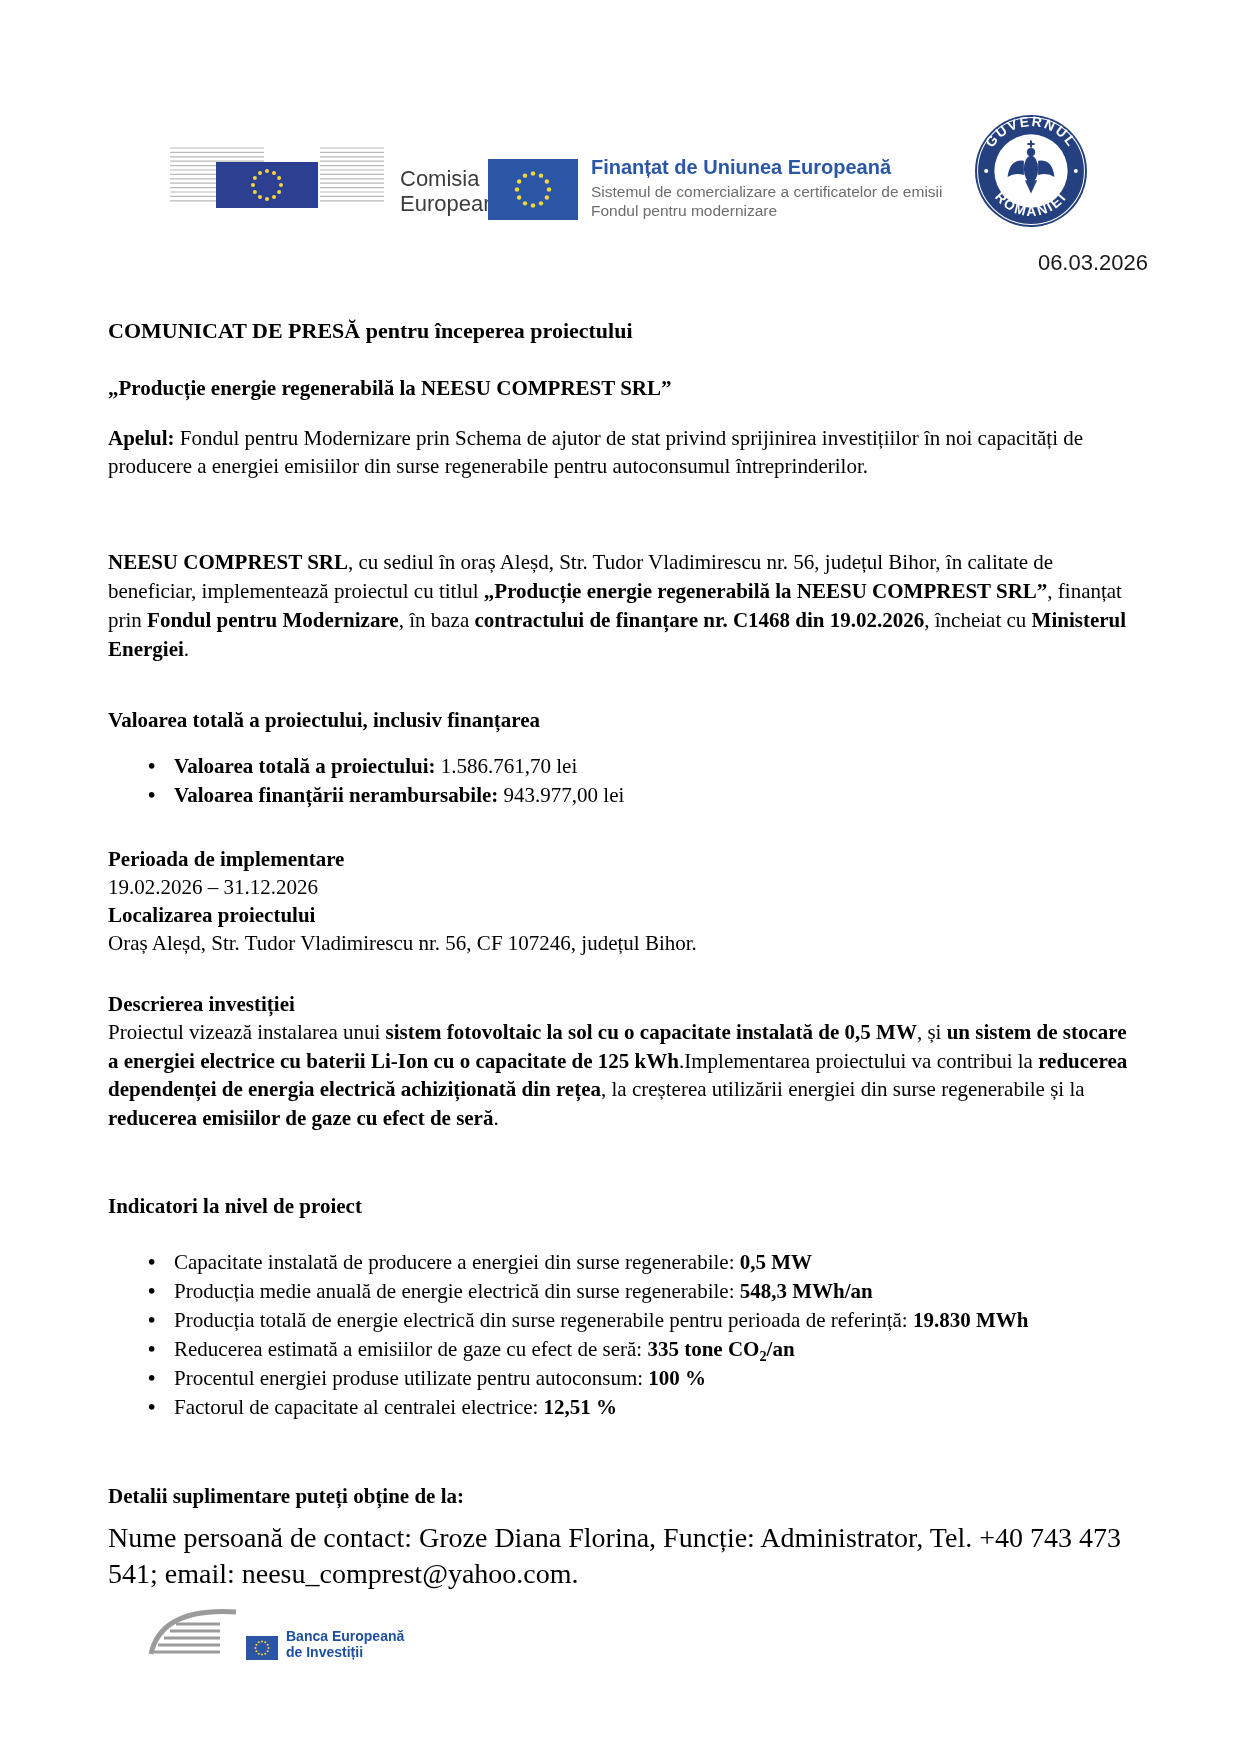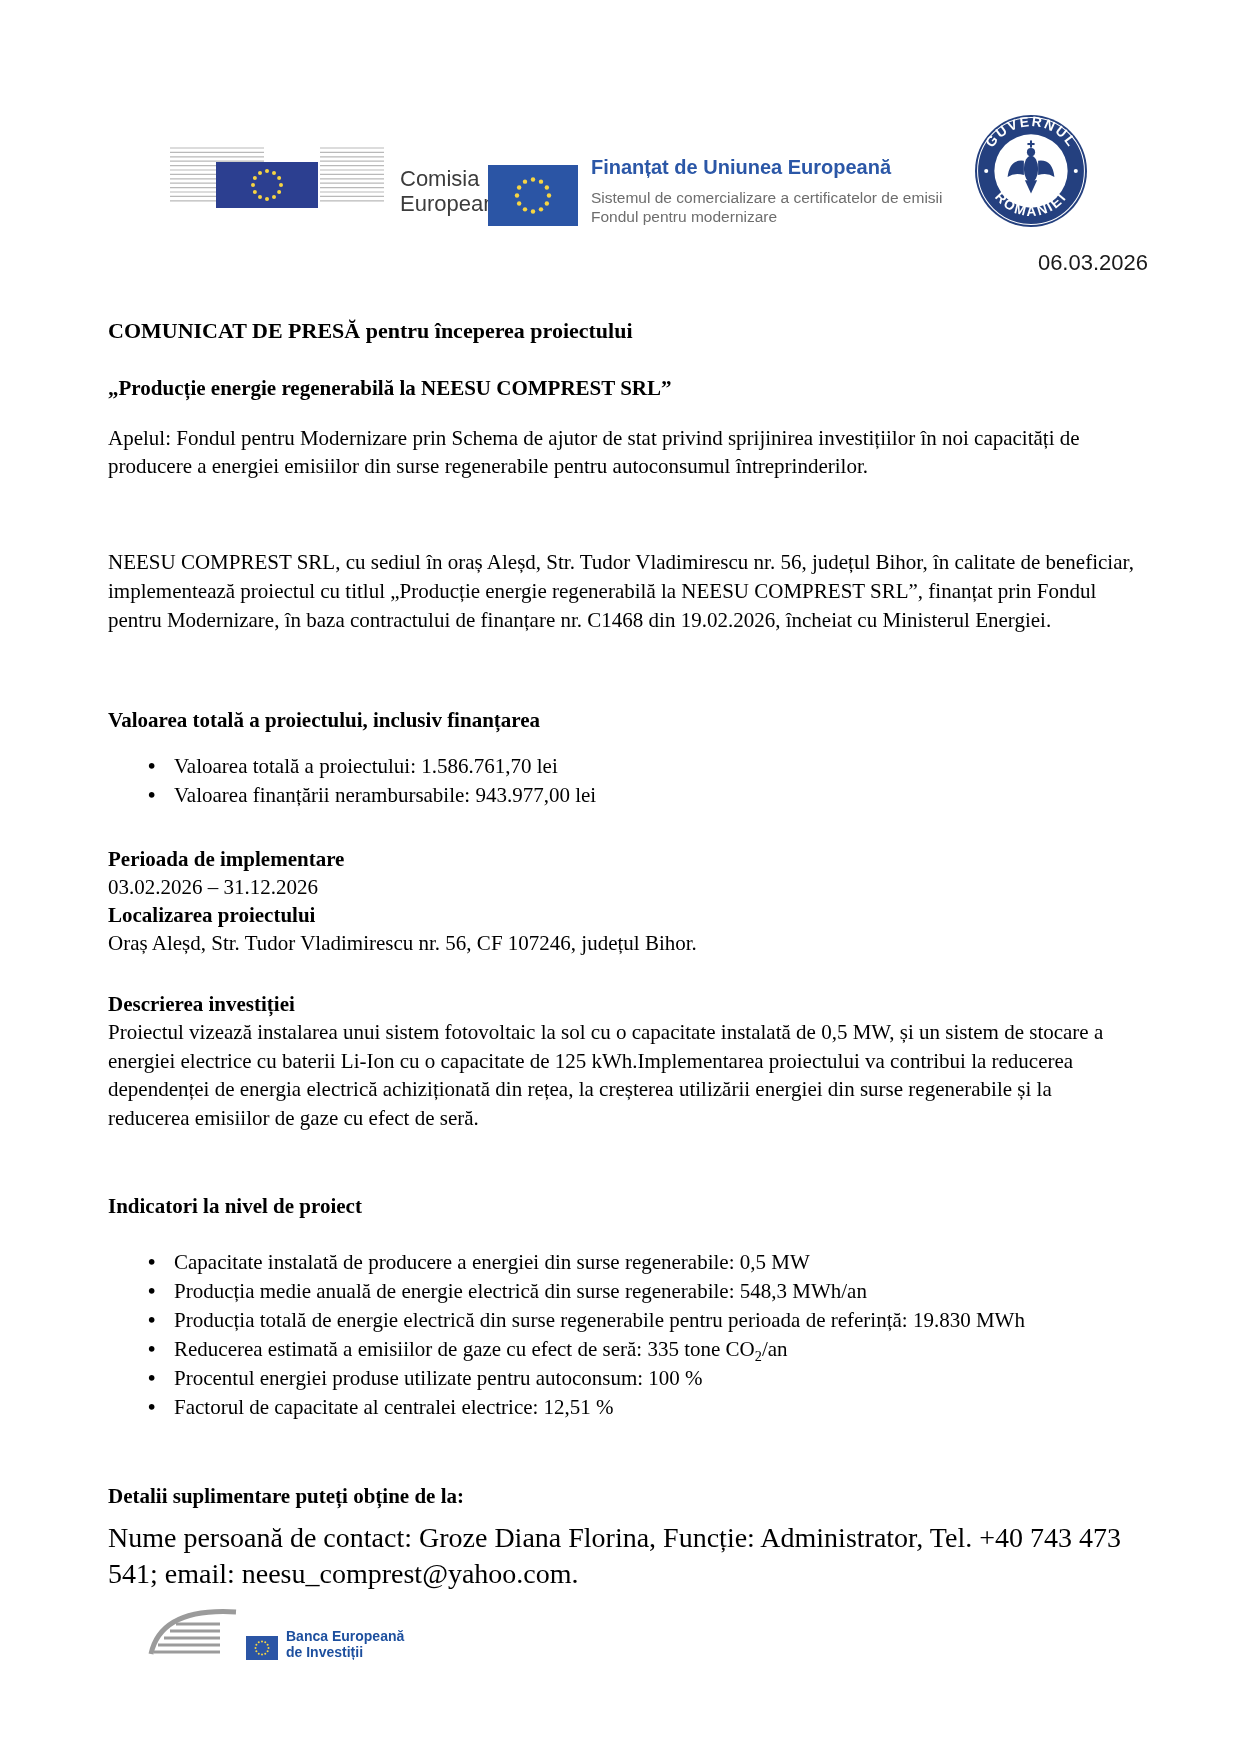--- a/index.html
+++ b/index.html
@@ -1,36 +1,36 @@
 <!DOCTYPE html>
 <html><head>
 <meta charset="utf-8">
 <style>
   *{margin:0;padding:0;box-sizing:border-box}
   html,body{background:#ffffff}
   body{width:1241px;height:1755px;position:relative;font-family:"Liberation Serif",serif;color:#000;overflow:hidden}
   .abs{position:absolute}
   .text-block{left:108px;width:1030px}
   .body-text{font-size:21px;line-height:28px}
-  b{font-weight:400}
+  b{font-weight:700}
   sub{font-size:68%;line-height:0}
   .doc-title{font-size:22px;font-weight:700}
   .doc-subtitle{font-size:21px;font-weight:700}
   .h{font-size:21px;font-weight:700;line-height:28px}
   .line{font-size:21px;line-height:28px}
   ul.doc-list{list-style:none}
   ul.doc-list li{position:relative;padding-left:66px;font-size:21px;line-height:29px}
   ul.doc-list li::before{content:"\2022";position:absolute;left:40px;top:0;font-size:21px;font-weight:700}
   .date-line{font-family:"Liberation Sans",sans-serif;font-size:22px;color:#1a1a1a;text-align:left}
   
   .logo-row-item{display:flex;align-items:flex-end}
   .ec-text{font-family:"Liberation Sans",sans-serif;font-size:22px;line-height:25px;color:#3c3c3c;margin-left:14px}
   .ec-bar{width:5px;height:48px;background:#29487d;margin-left:16px}
   .fund-text{margin-left:13px;font-family:"Liberation Sans",sans-serif}
-  .fund-title{font-size:20px;font-weight:700;color:#2b57a7;line-height:24px;margin-bottom:9px}
+  .fund-title{font-size:20px;font-weight:700;color:#2b57a7;line-height:24px;margin-bottom:3px}
   .fund-sub{font-size:15.5px;color:#6d6d6d;line-height:19px}
   .eib-text{font-family:"Liberation Sans",sans-serif;font-size:14px;font-weight:700;color:#1d4f9e;line-height:16px;margin-left:8px}
   .contact-text{font-size:28px;line-height:36px}
 </style>
 </head>
 <body>
 
 <div class="abs logo-row-item" style="left:168px;top:134px">
   <svg width="218" height="82" viewBox="0 0 218 82">
     <g class="line-fan">
@@ -148,21 +148,21 @@
 <p class="abs text-block body-text" style="top:548px;line-height:29px"><b>NEESU COMPREST SRL</b><span>, cu sediul în oraș Aleșd, Str. Tudor Vladimirescu nr. 56, județul Bihor, în calitate de beneficiar, implementează proiectul cu titlul </span><b>„Producție energie regenerabilă la NEESU COMPREST SRL”</b><span>, finanțat prin </span><b>Fondul pentru Modernizare</b><span>, în baza </span><b>contractului de finanțare nr. C1468 din 19.02.2026</b><span>, încheiat cu </span><b>Ministerul Energiei</b><span>.</span></p>
 
 <div class="abs text-block h" style="top:706px">Valoarea totală a proiectului, inclusiv finanțarea</div>
 <ul class="abs text-block doc-list" style="top:752px">
     <li><b>Valoarea totală a proiectului: </b><span>1.586.761,70 lei</span></li>
     <li><b>Valoarea finanțării nerambursabile: </b><span>943.977,00 lei</span></li>
   </ul>
 
 <div class="abs text-block" style="top:845px">
   <div class="h">Perioada de implementare</div>
-  <div class="line">03.02.2026 – 31.12.2026</div>
+  <div class="line">19.02.2026 – 31.12.2026</div>
   <div class="h">Localizarea proiectului</div>
   <div class="line">Oraș Aleșd, Str. Tudor Vladimirescu nr. 56, CF 107246, județul Bihor.</div>
 </div>
 
 <div class="abs text-block" style="top:990px">
   <div class="h">Descrierea investiției</div>
   <p class="body-text" style="line-height:28.5px"><span>Proiectul vizează instalarea unui </span><b>sistem fotovoltaic la sol cu o capacitate instalată de 0,5 MW</b><span>, și </span><b>un sistem de stocare a energiei electrice cu baterii Li-Ion cu o capacitate de 125 kWh</b><span>.Implementarea proiectului va contribui la </span><b>reducerea dependenței de energia electrică achiziționată din rețea</b><span>, la creșterea utilizării energiei din surse regenerabile și la </span><b>reducerea emisiilor de gaze cu efect de seră</b><span>.</span></p>
 </div>
 
 <div class="abs text-block h" style="top:1192px">Indicatori la nivel de proiect</div>

